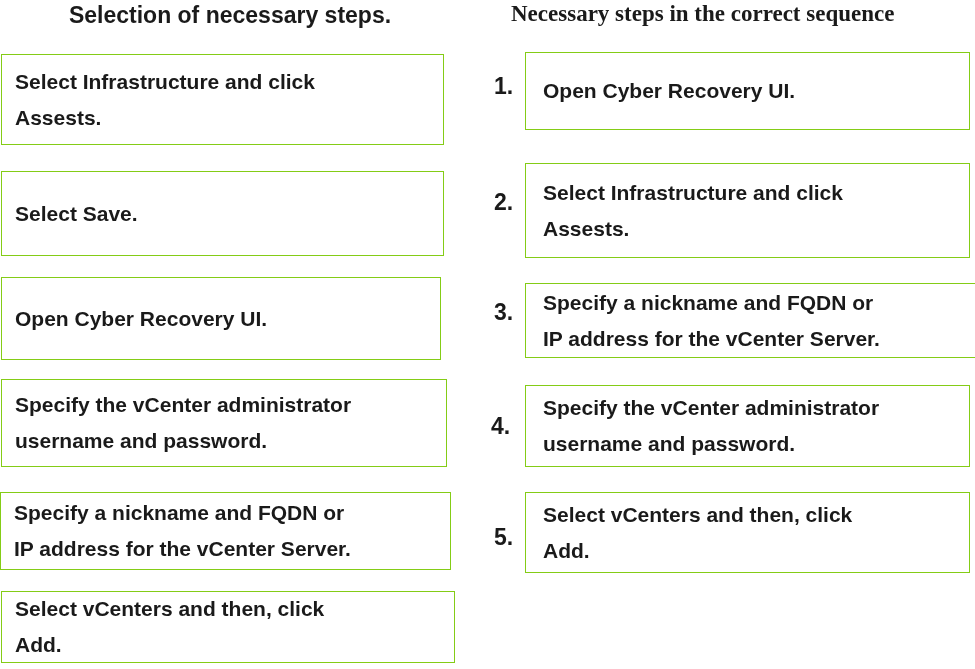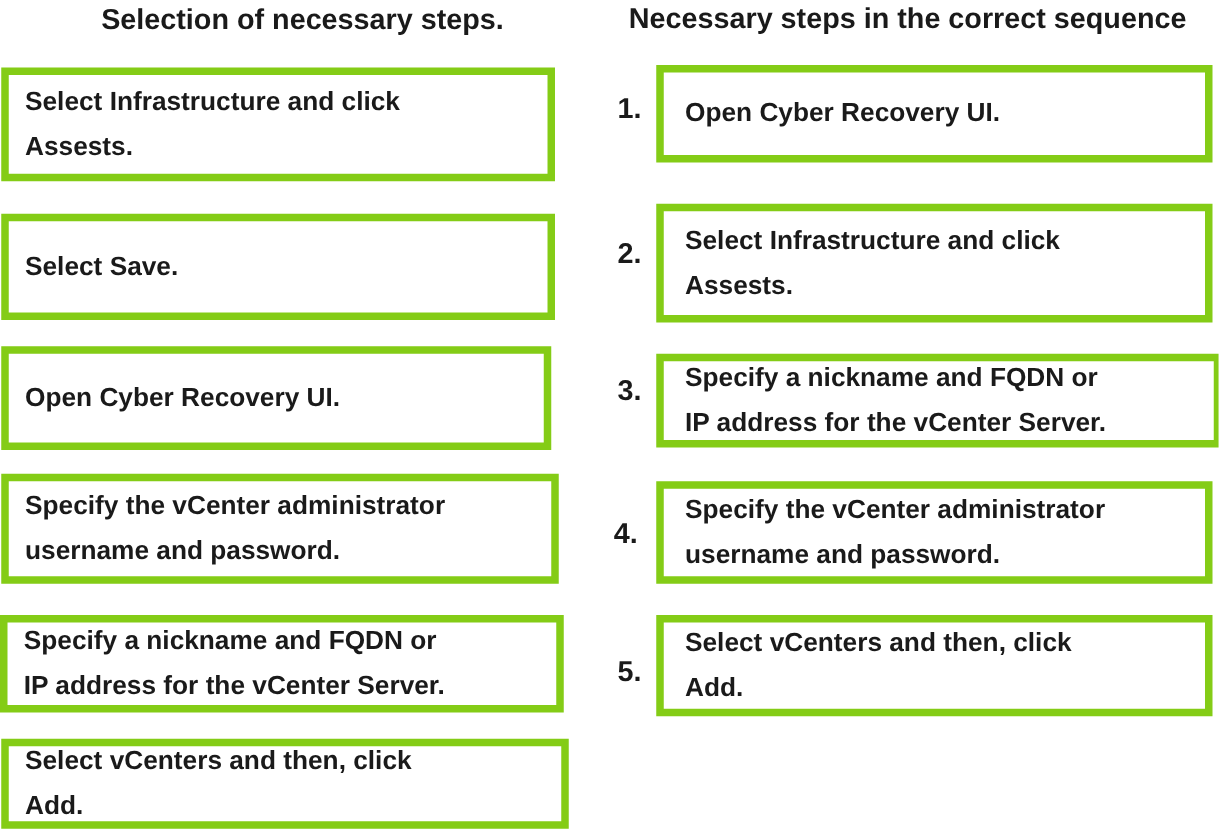--- a/index.html
+++ b/index.html
@@ -14,37 +14,37 @@
     background: #ffffff;
     overflow: hidden;
     font-family: "Liberation Sans", sans-serif;
     color: #1a1a1a;
   }
   .title {
     position: absolute;
     font-size: 23px;
     font-weight: bold;
     color: #1a1a1a;
-    padding-left: 12px;
   }
   .left-title {
     left: 0px;
     top: 2px;
     width: 460px;
     text-align: center;
   }
   .right-title {
-    left: 491px;
+    left: 511px;
     top: 1px;
     white-space: nowrap;
+    font-family: Liberation Serif, serif;
   }
   .box {
     position: absolute;
     box-sizing: border-box;
-    border: 6px solid #84cc16;
+    border: 1px solid #84cc16;
     background: #ffffff;
     display: flex;
     align-items: center;
     padding-left: 13px;
     padding-right: 6px;
   }
   .box .box-text {
     font-size: 21px;
     font-weight: bold;
     line-height: 36px;

